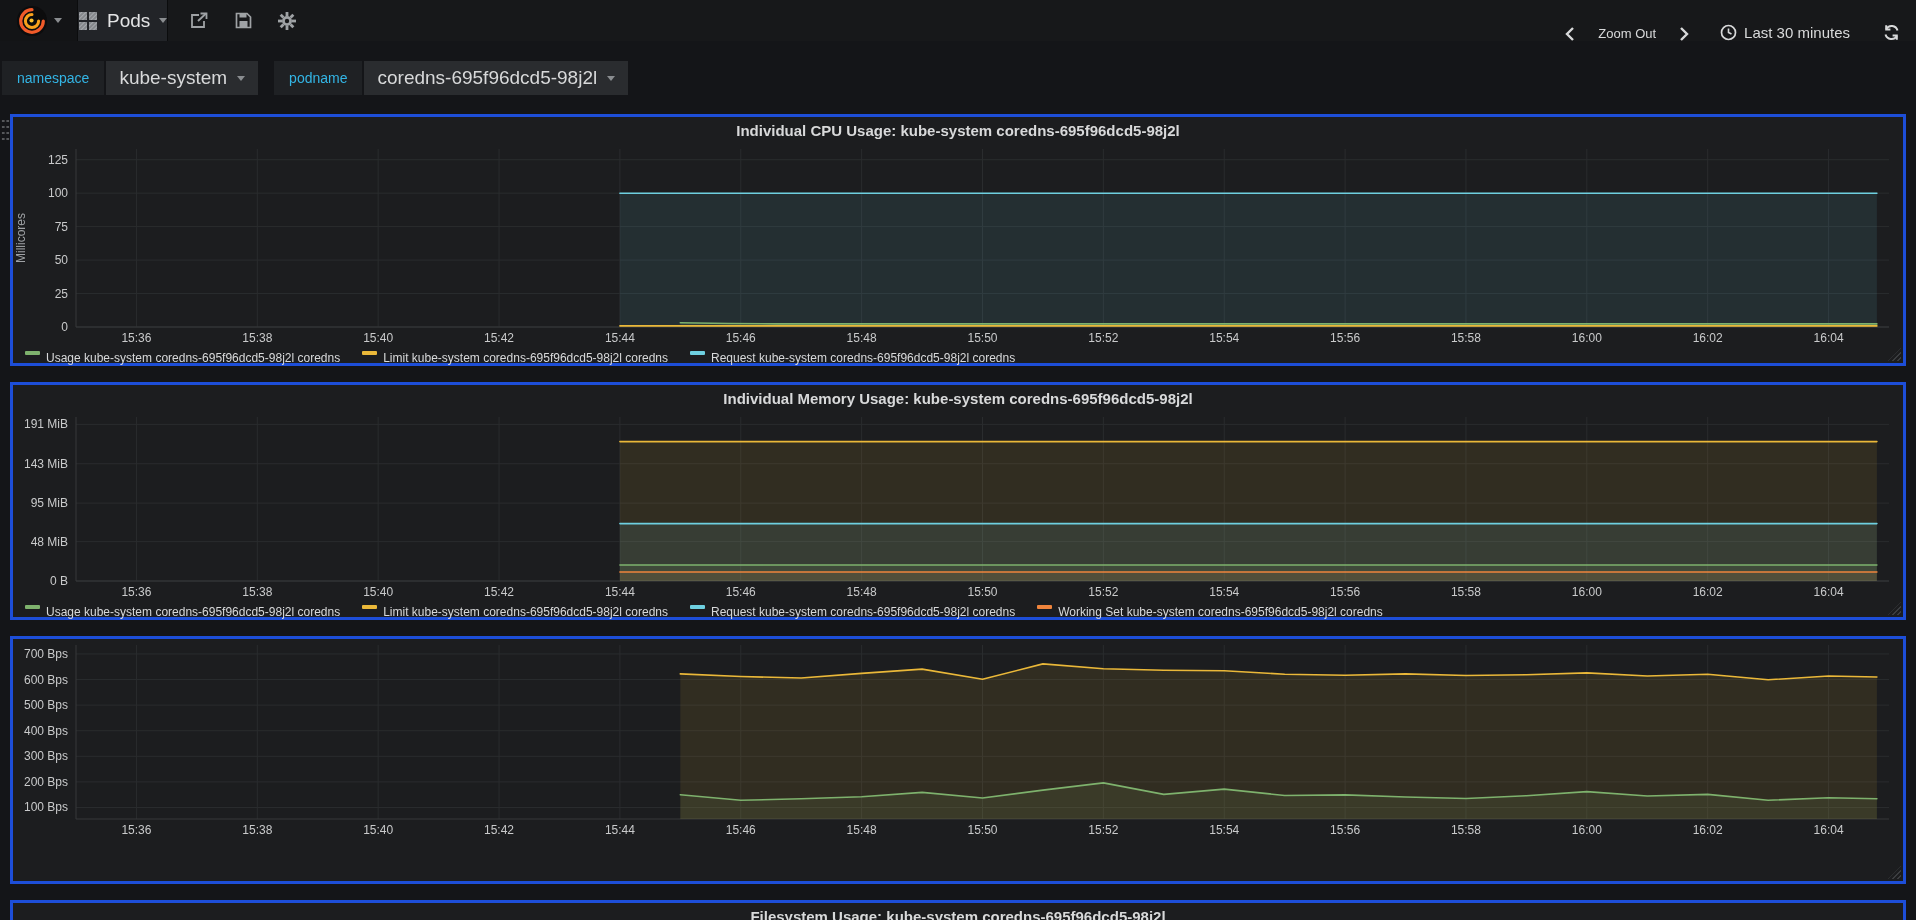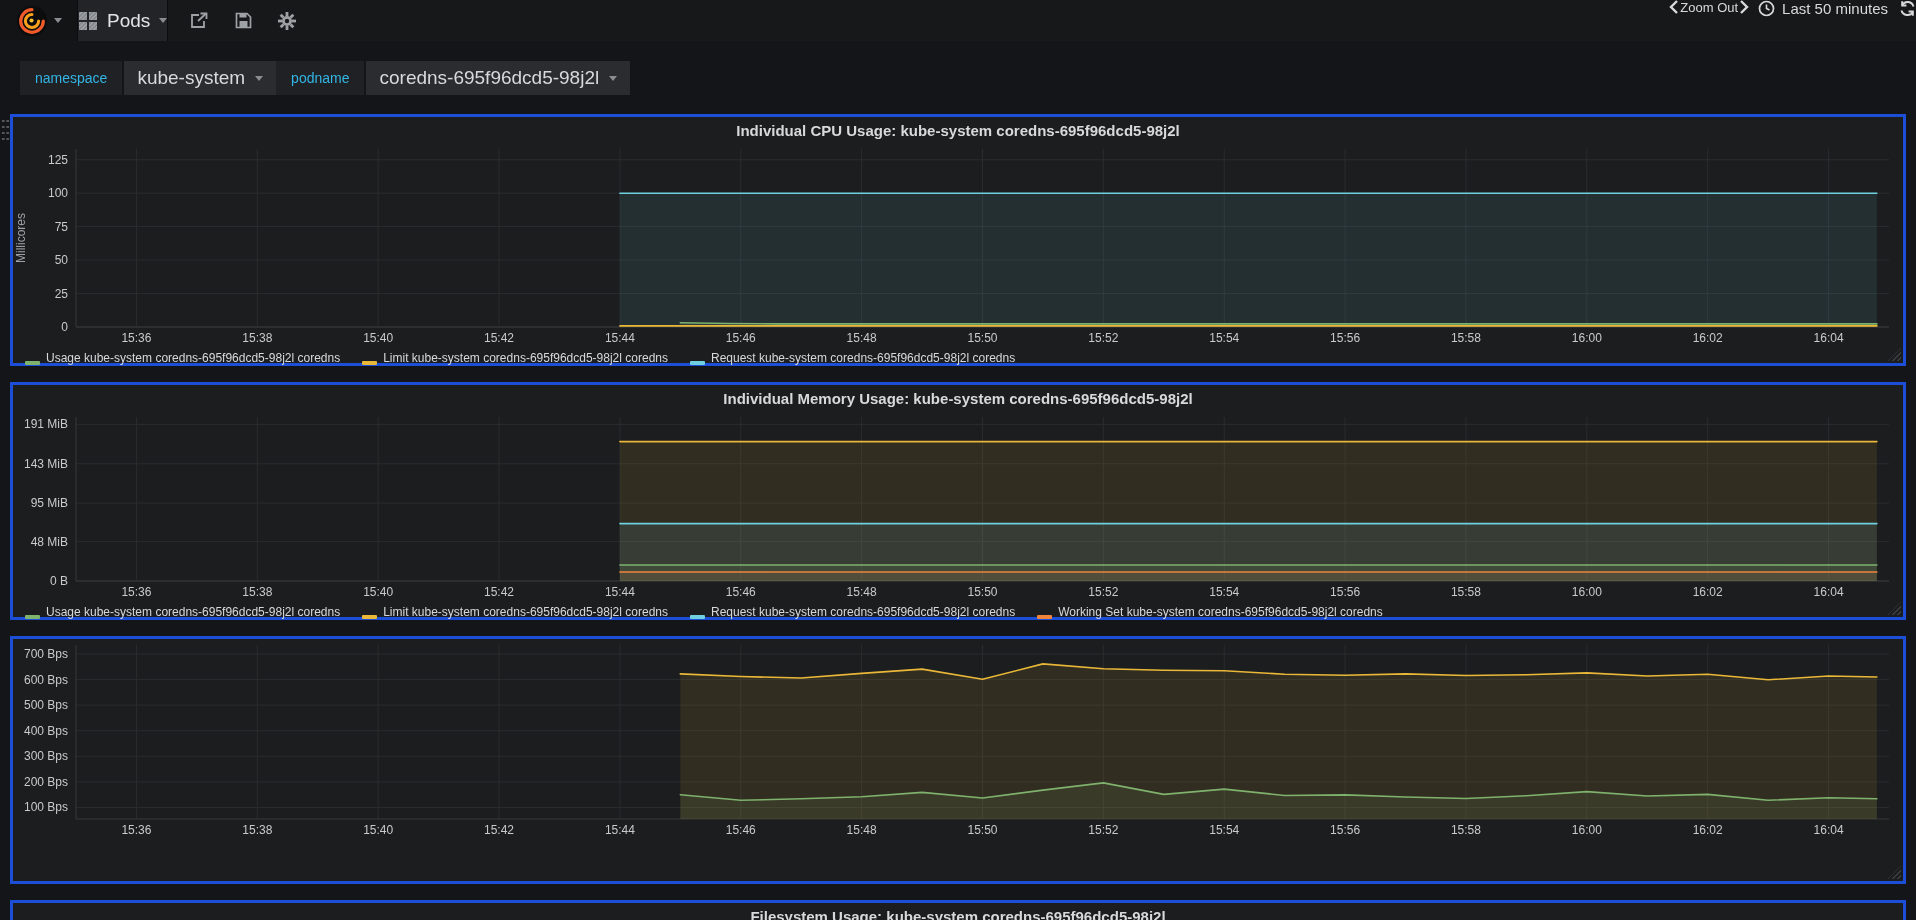--- a/index.html
+++ b/index.html
@@ -14,44 +14,44 @@
   .navbar { height:41px; background:#17181a; display:flex; align-items:stretch; }
   .logo-block { width:78px; background:#131416; border-right:1px solid #0b0c0d;
     display:flex; align-items:center; justify-content:center; gap:6px; cursor:pointer; }
   .pods-block { background:#222428; display:flex; align-items:center; gap:9px;
     padding:0 0; border-right:1px solid #0b0c0d; cursor:pointer; }
   .pods-title { font-size:19px; color:#e3e4e5; }
   .caret { width:0; height:0; border-left:4px solid transparent; border-right:4px solid transparent;
     border-top:5px solid #8a8d90; display:inline-block; }
   .nav-icons { display:flex; align-items:center; gap:26px; padding:0 22px; }
   .icon-btn { display:flex; align-items:center; justify-content:center; cursor:pointer; }
-  .nav-right { margin-left:auto; display:flex; align-items:flex-start; gap:1px; padding-right:0; }
+  .nav-right { margin-left:auto; display:flex; align-items:flex-end; gap:23px; padding-right:16px; }
   .zoom-out-label { font-size:13px; color:#d8d9da; cursor:pointer; }
   .time-pick { display:flex; align-items:center; gap:7px; font-size:15px; cursor:pointer; }
   svg.ic { display:block; }
   
-  .vars-row { padding:20px 10px 19px 20px; display:flex; }
+  .vars-row { padding:20px 10px 19px 2px; display:flex; gap:16px; }
   .var-group { display:flex; gap:2px; }
   .var-label { background:#1f2124; color:#33b5e5; font-size:14px; height:34px;
     display:flex; align-items:center; padding:0 15px; }
   .var-value { background:#2a2c2f; color:#d8d9da; font-size:19px; height:34px;
     display:flex; align-items:center; gap:10px; padding:0 13px; cursor:pointer; }
   
   .dash { padding:0 10px; }
   .panel { background:#1c1d1f; border:3px solid #1d4ed8; margin-bottom:16px; position:relative; }
   .panel-title { text-align:center; font-size:15px; font-weight:bold; color:#d8d9da;
     height:26px; line-height:28px; cursor:pointer; }
   .chart-wrap { width:100%; }
   .panel-1 { height:252px; } .panel-1 .chart-wrap { height:204px; }
   .panel-2 { height:238px; } .panel-2 .chart-wrap { height:190px; }
   .panel-3 { height:248px; } .panel-3 .chart-wrap { height:200px; }
   .panel-4 { height:120px; margin-bottom:0; }
   .legend { height:22px; display:flex; align-items:center; gap:22px; padding-left:12px;
     font-size:12px; color:#d8d9da; overflow:hidden; }
-  .legend-item { display:flex; align-items:flex-end; gap:6px; cursor:pointer; white-space:nowrap; }
+  .legend-item { display:flex; align-items:flex-start; gap:6px; cursor:pointer; white-space:nowrap; }
   .legend-dash { width:15px; height:4px; border-radius:1px; display:inline-block; }
   svg text.tick { fill:#c9cacb; font-size:12px; font-family:"Liberation Sans",sans-serif; }
   svg text.ylabel { fill:#9fa2a5; font-size:12px; }
   .resize-grip { position:absolute; right:2px; bottom:2px; width:13px; height:13px;
     background:repeating-linear-gradient(-45deg, transparent 0 2px, #3b3d40 2px 3.5px);
     clip-path:polygon(100% 0, 100% 100%, 0 100%); cursor:nwse-resize; }
   .row-drag { position:absolute; left:1px; top:118px; width:9px; height:24px;
     background-image:radial-gradient(circle, #55575a 1.2px, transparent 1.5px);
     background-size:4.5px 6px; cursor:grab; }
 </style>
@@ -126,21 +126,21 @@
     <span class="icon-btn">
       <svg class="ic" width="10" height="14" viewBox="0 0 10 14">
         <path d="M2 1 L8 7 L2 13" fill="none" stroke="#d8d9da" stroke-width="2.4"></path>
       </svg>
     </span>
     <span class="time-pick" style="margin-left:8px;">
       <svg class="ic" width="17" height="17" viewBox="0 0 17 17">
         <circle cx="8.5" cy="8.5" r="7" fill="none" stroke="#d8d9da" stroke-width="1.7"></circle>
         <path d="M8.5 4.5 V8.5 L11.5 10" fill="none" stroke="#d8d9da" stroke-width="1.6"></path>
       </svg>
-      <span>Last 50 minutes</span>
+      <span>Last 30 minutes</span>
     </span>
     <span class="icon-btn" style="margin-left:10px;">
       <svg class="ic" width="17" height="17" viewBox="0 0 17 17">
         <path d="M14.5 6.5 A 6.2 6.2 0 0 0 3.2 5" fill="none" stroke="#d8d9da" stroke-width="2"></path>
         <path d="M3.2 1.2 V5.4 H7.4" fill="none" stroke="#d8d9da" stroke-width="2"></path>
         <path d="M2.5 10.5 A 6.2 6.2 0 0 0 13.8 12" fill="none" stroke="#d8d9da" stroke-width="2"></path>
         <path d="M13.8 15.8 V11.6 H9.6" fill="none" stroke="#d8d9da" stroke-width="2"></path>
       </svg>
     </span>
   </div>

